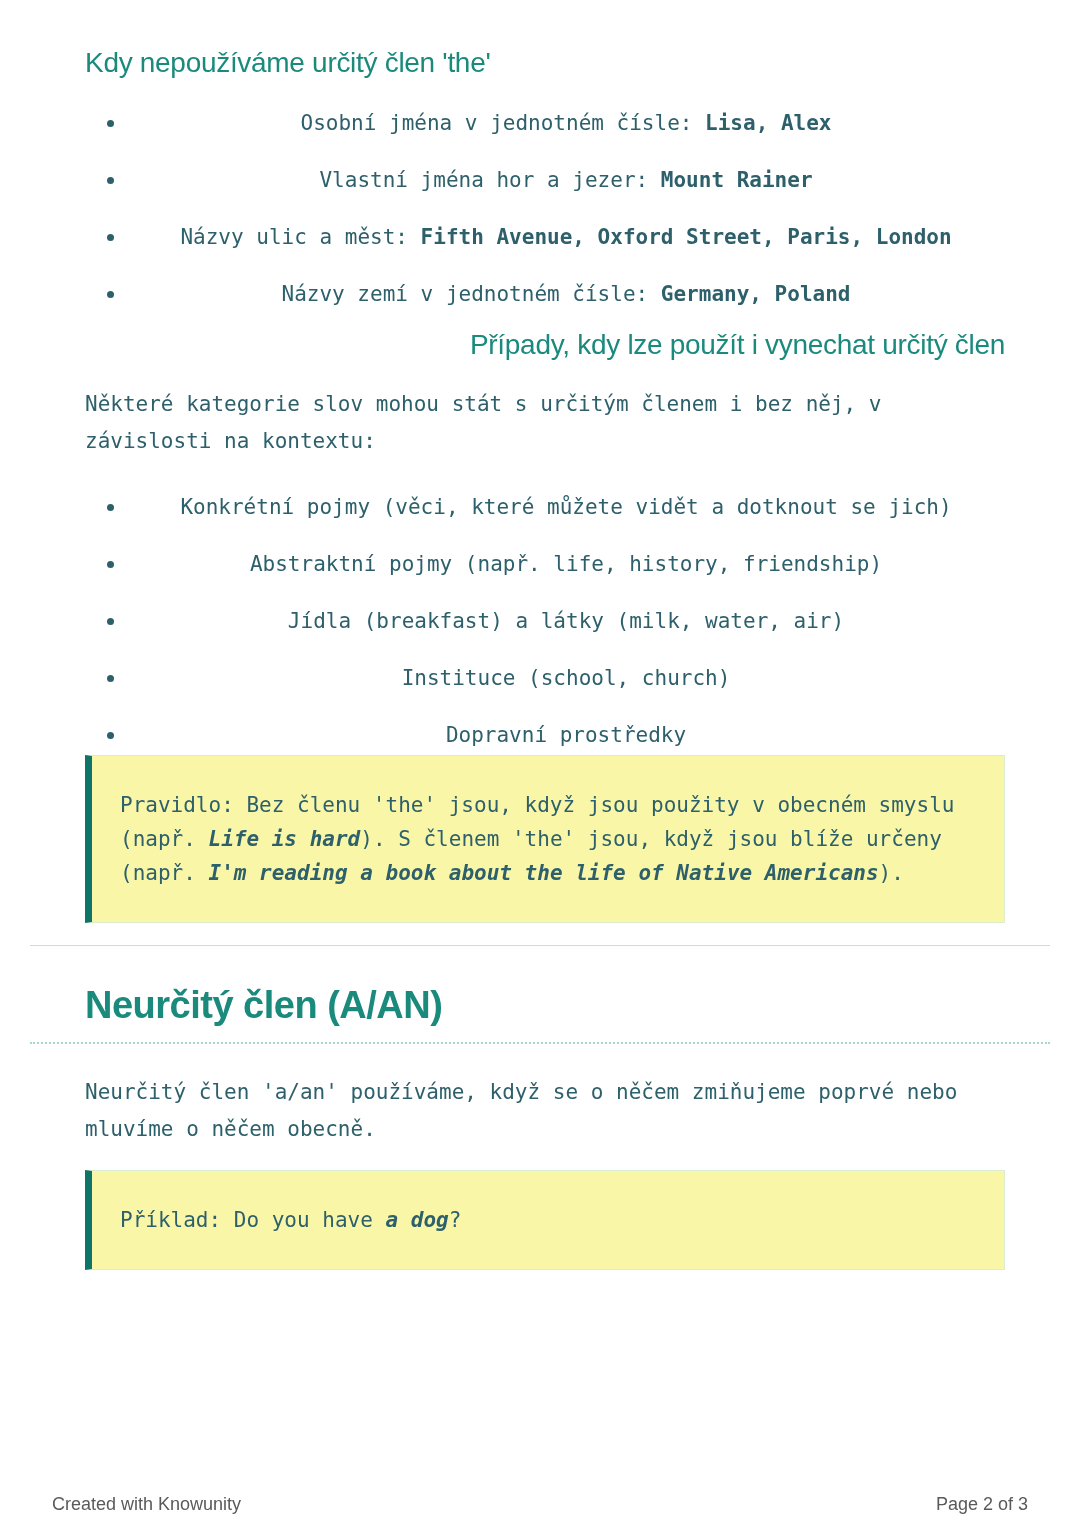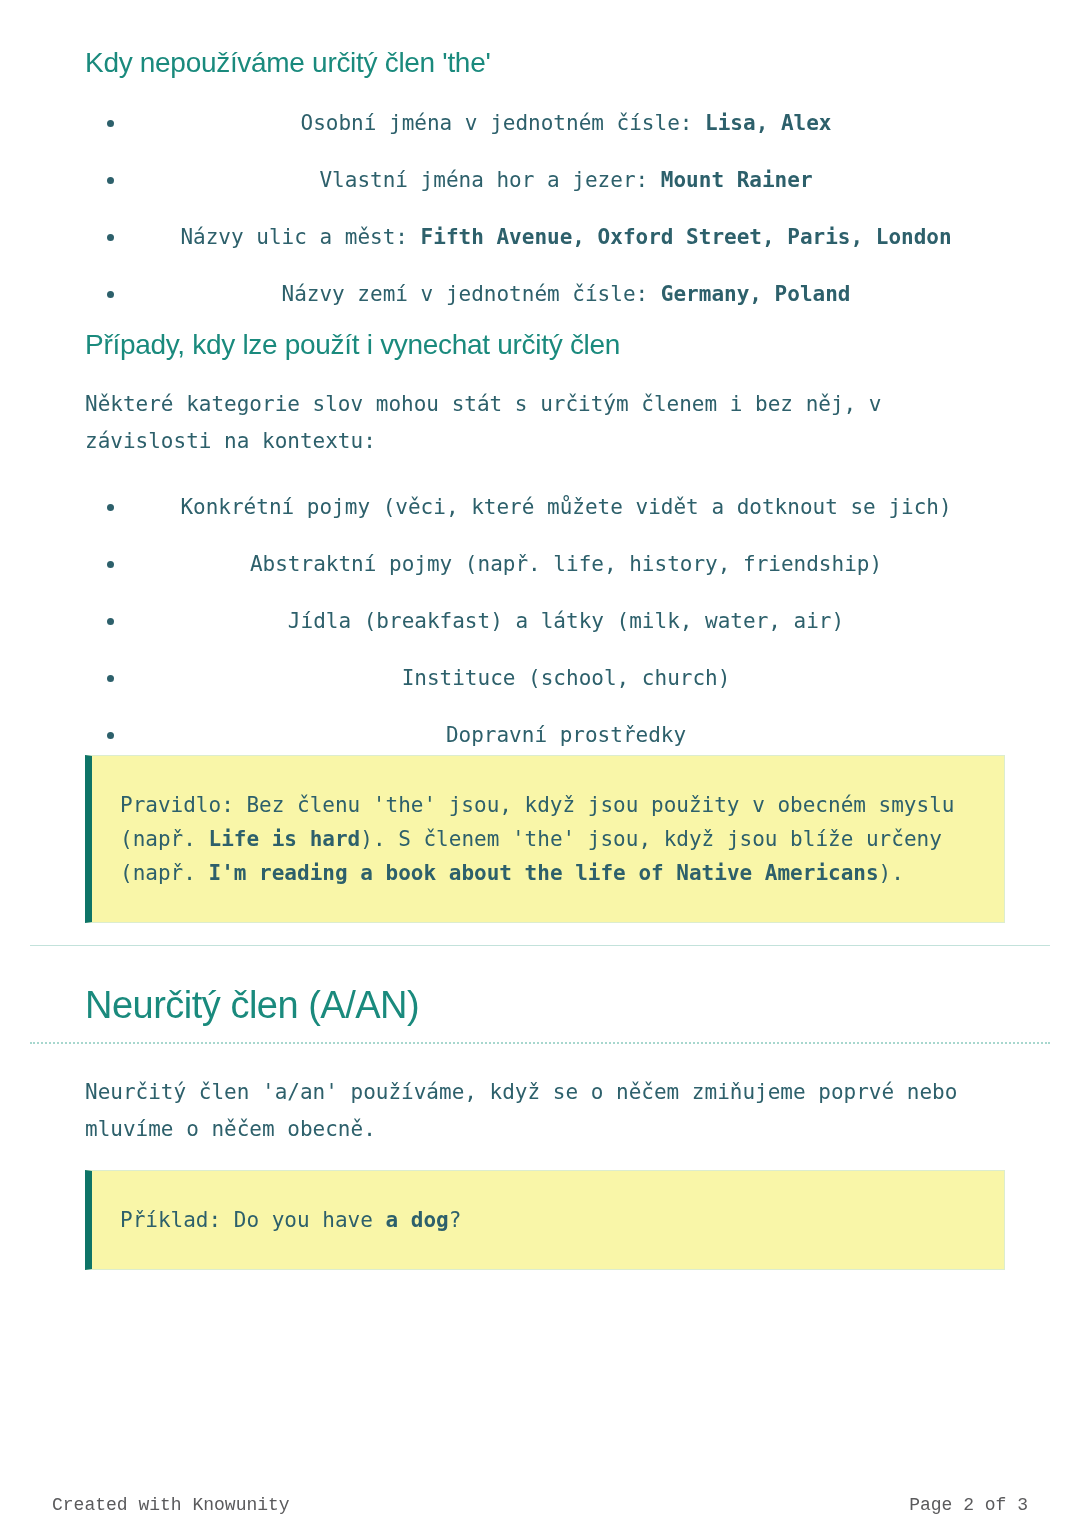--- a/index.html
+++ b/index.html
@@ -14,21 +14,21 @@
   .content { padding: 46px 75px 0 85px; }
 
   h2.section-heading {
     font-family: "Liberation Sans", sans-serif;
     font-weight: 400;
     font-size: 28px;
     line-height: 34px;
     letter-spacing: -0.3px;
     color: #1a8a7d;
   }
-  h2.second { margin-top: 16px; }
+  h2.second { margin-top: 16px; text-align: right; }
 
   ul.bullets { list-style: none; margin-top: 26px; }
   ul.bullets.second { margin-top: 30px; }
   ul.bullets li {
     position: relative;
     padding-left: 42px;
     font-size: 21px;
     line-height: 35px;
     margin-bottom: 22px;
     text-align: center;
@@ -55,47 +55,47 @@
     background: #f9f6a8;
     border: 1px solid #dcedcf;
     border-left: 7px solid #0e7467;
     padding: 32px 28px;
     font-size: 21px;
     line-height: 34px;
     color: #2d606b;
   }
   .callout.rule { margin-top: 2px; }
   .callout.example { margin-top: 22px; }
-  .callout b { font-weight: 700; }
+  .callout b { font-weight: 700; font-style: italic; }
 
   hr.divider {
     border: none;
     border-top: 1px solid #c3e2db;
     margin: 22px -45px 0 -55px;
   }
 
   h1.page-heading {
     font-family: "Liberation Sans", sans-serif;
-    font-weight: 400;
+    font-weight: 700;
     font-size: 38px;
     line-height: 46px;
     letter-spacing: -0.5px;
     color: #1a8a7d;
     margin: 36px -45px 0 -55px;
     padding: 0 45px 14px 55px;
     border-bottom: 2px dotted #a7d7ce;
   }
 
   .footer {
     position: absolute;
     left: 52px; right: 52px; bottom: 12px;
     display: flex;
     justify-content: space-between;
     align-items: center;
-    font-family: Liberation Mono, monospace;
+    font-family: Liberation Sans, sans-serif;
     font-size: 18px;
     color: #5a5a5c;
   }
 </style>
 </head>
 <body>
 
 <div class="content">
 
   <h2 class="section-heading">Kdy nepoužíváme určitý člen 'the'</h2>

